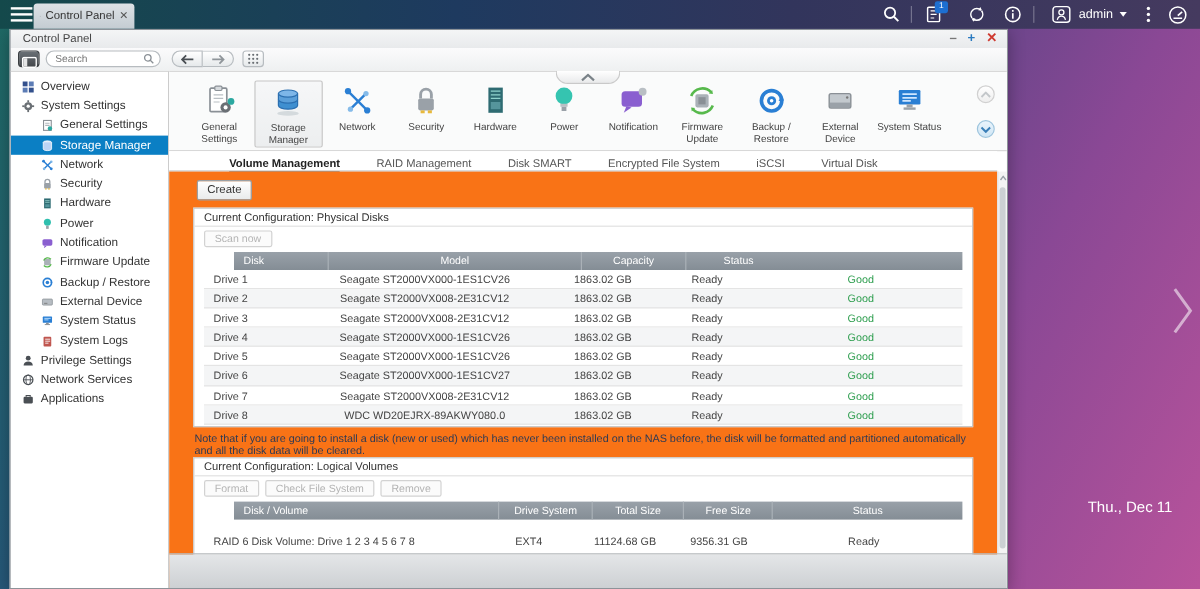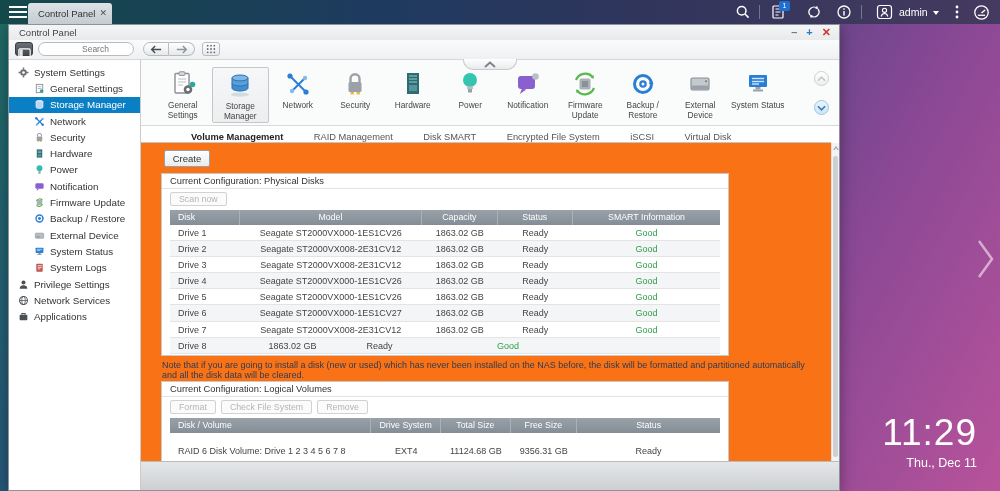--- a/index.html
+++ b/index.html
@@ -32,21 +32,21 @@
   .winctl { position:absolute; right:8px; top:1px; display:flex; gap:9px; }
   .winctl span { font-size:11px; line-height:13px; cursor:pointer; font-weight:bold; }
   .wc-min { color:#777; } .wc-max { color:#2a7ac0; } .wc-close { color:#cf3a30; }
   .helpbtn { position:absolute; right:6px; top:17px; width:17px; height:13px; border:1px solid #b3b8bc; border-radius:3px;
     background:linear-gradient(#fff,#dfe2e5); font-size:9px; color:#666; text-align:center; line-height:12px; cursor:pointer; }
   .toolbar { position:absolute; left:0; top:15px; right:0; height:19px; background:linear-gradient(#fbfbfc,#eef0f1); }
   .tgl { position:absolute; left:6px; top:2px; width:18px; height:14px; border-radius:3px;
     background:linear-gradient(#6a7076,#45494d); border:1px solid #3a3e42; cursor:pointer; padding:1px 2px; }
   .searchbox { position:absolute; left:29px; top:2px; width:96px; height:14px; border:1px solid #b7bcc0; border-radius:8px;
     background:#fff; display:flex; align-items:center; padding:0 4px 0 7px; }
-  .searchbox input { border:0; outline:0; flex:1; font-size:8.5px; color:#333; width:70px; background:transparent; font-family:"Liberation Sans",sans-serif;margin-left:36px; }
+  .searchbox input { border:0; outline:0; flex:1; font-size:8.5px; color:#333; width:70px; background:transparent; font-family:"Liberation Sans",sans-serif; }
   .navbtns { position:absolute; left:134px; top:2px; width:52px; height:14px; display:flex; }
   .navbtns .nb { width:26px; height:14px; border:1px solid #b7bcc0; background:linear-gradient(#fff,#e6e9eb);
     display:flex; align-items:center; justify-content:center; cursor:pointer; }
   .nb.back { border-radius:8px 0 0 8px; }
   .nb.fwd { border-radius:0 8px 8px 0; border-left:0; }
   .gridbtn { position:absolute; left:193px; top:2px; width:18px; height:14px; border:1px solid #b7bcc0; border-radius:3px;
     background:linear-gradient(#fff,#e6e9eb); display:flex; align-items:center; justify-content:center; cursor:pointer; }
 
   
   .sidebar { position:absolute; left:0; top:34px; bottom:0; width:132px; background:#fff; border-right:1px solid #ccc;
@@ -70,29 +70,29 @@
     background:linear-gradient(#fff,#eee); display:flex; align-items:center; justify-content:center; cursor:pointer; }
   .rs-up { top:11px; } .rs-dn { top:40px; background:linear-gradient(#eaf4fc,#cfe6f5); border-color:#9cc4dd; }
 
   .tabbar { position:absolute; left:0; top:66px; right:8px; height:17px; border-bottom:1px solid #c4c4c4; background:#fff; padding-left:22px; }
   .tab { display:inline-block; font-size:9.3px; color:#555; padding:3px 0 2px; margin-right:26px; cursor:pointer; }
   .tab.active { color:#222; font-weight:bold; border-bottom:2px solid #3c3c3c;margin-left:28px; }
 
   .main { position:absolute; left:0; top:83px; right:8px; bottom:0; background:#f97316; }
   .createbtn { position:absolute; left:23px; top:7px; width:46px; height:17px; border:1px solid #9aa0a5; border-radius:2px;
     background:linear-gradient(#fff,#e9ebec); font-size:9.5px; color:#333; text-align:center; line-height:16px; cursor:pointer; }
-  .panel { position:absolute; left:20px; width:568px; border:1px solid #c8c8c8; background:#fff; }
+  .panel { position:absolute; left:20px; width:650px; border:1px solid #c8c8c8; background:#fff; }
   .p-phys { top:30px; height:183px; }
   .p-log  { top:238px; height:88px; }
   .ptitle { height:15px; border-bottom:1px solid #e2e2e2; font-size:9.3px; color:#333; padding:2px 8px; }
   .btnrow { padding:3px 8px; display:flex; gap:5px; }
   .dbtn { height:14px; border:1px solid #d2d2d2; border-radius:2px; background:#fbfbfb; color:#b4b4b4;
     font-size:8.8px; padding:0 8px; line-height:13px; cursor:default; }
   .tbl { margin:1px 8px 0; }
-  .thead { display:flex; background:linear-gradient(#99a1a9,#848d95); height:15px; }
+  .thead { display:flex; background:linear-gradient(#99a1a9,#848d95); height:15px;margin-left:25px; }
   .thead div { font-size:8.8px; color:#fff; line-height:15px; text-align:center; border-right:1px solid #aab1b7; overflow:hidden; white-space:nowrap; }
   .thead div:last-child { border-right:0; }
   .trow { display:flex; height:16.1px; border-bottom:1px solid #e4e4e4; cursor:pointer; }
   .trow:nth-child(even) { background:#f4f5f6; }
   .trow div { font-size:9px; color:#444; line-height:16px; text-align:center; overflow:hidden; white-space:nowrap; }
   .cL { text-align:left !important; padding-left:8px; }
   .good { color:#2e9e4f !important; }
   .c1{width:79px;} .c2{width:211px;} .c3{width:87px;} .c4{width:87px;} .c5{width:170px;}
   .d1{width:231px;} .d2{width:81px;} .d3{width:80px;} .d4{width:77px;} .d5{width:165px;}
   .lrows { margin-top:10px; }
@@ -115,21 +115,20 @@
 
 <div class="desktop">
 
   <div class="next-arrow">
     <svg width="20" height="42" viewBox="0 0 20 42">
         <polyline points="3,3 16,21 3,39" fill="none" stroke="rgba(255,255,255,.55)" stroke-width="2.5"></polyline>
       </svg>
   </div>
 
   <div class="clock">
-    <div class="time">11:29</div>
     <div class="date">Thu., Dec 11</div>
   </div>
 
   <div class="topbar">
     <div class="hamburger">
         <i></i>
         <i></i>
         <i></i>
       </div>
     <div class="tb-tab">
@@ -251,20 +250,29 @@
             <circle cx="2" cy="10" r="1.1"></circle>
             <circle cx="6" cy="10" r="1.1"></circle>
             <circle cx="10" cy="10" r="1.1"></circle>
           </svg>
       </div>
     </div>
 
     <div class="sidebar">
       <div class="sbi">
         <svg width="11" height="11" viewBox="0 0 12 12">
+            <rect x="1" y="1" width="4.4" height="4.4" fill="#33508c"></rect>
+            <rect x="6.6" y="1" width="4.4" height="4.4" fill="#5c7cb5"></rect>
+            <rect x="1" y="6.6" width="4.4" height="4.4" fill="#5c7cb5"></rect>
+            <rect x="6.6" y="6.6" width="4.4" height="4.4" fill="#33508c"></rect>
+          </svg>
+        <span>Overview</span>
+      </div>
+      <div class="sbi">
+        <svg width="11" height="11" viewBox="0 0 12 12">
             <g fill="#6a6f74">
               <rect x="5.2" y="0.6" width="1.6" height="2"></rect>
               <rect x="5.2" y="9.4" width="1.6" height="2"></rect>
               <rect x="0.6" y="5.2" width="2" height="1.6"></rect>
               <rect x="9.4" y="5.2" width="2" height="1.6"></rect>
             </g>
             <circle cx="6" cy="6" r="3.6" fill="#6a6f74"></circle>
             <circle cx="6" cy="6" r="1.5" fill="#fff"></circle>
           </svg>
         <span>System Settings</span>
@@ -568,21 +576,20 @@
           <div class="ptitle">Current Configuration: Physical Disks</div>
           <div class="btnrow">
             <div class="dbtn">Scan now</div>
           </div>
           <div class="tbl">
             <div class="thead">
               <div class="c1 cL">Disk</div>
               <div class="c2">Model</div>
               <div class="c3">Capacity</div>
               <div class="c4">Status</div>
-              <div class="c5">SMART Information</div>
             </div>
             <div>
 
                 <div class="trow">
                   <div class="c1 cL">Drive 1</div>
                   <div class="c2">Seagate ST2000VX000-1ES1CV26</div>
                   <div class="c3">1863.02 GB</div>
                   <div class="c4">Ready</div>
                   <div class="c5 good">Good</div>
                 </div>
@@ -630,20 +637,21 @@
                 <div class="trow">
                   <div class="c1 cL">Drive 7</div>
                   <div class="c2">Seagate ST2000VX008-2E31CV12</div>
                   <div class="c3">1863.02 GB</div>
                   <div class="c4">Ready</div>
                   <div class="c5 good">Good</div>
                 </div>
 
                 <div class="trow">
                   <div class="c1 cL">Drive 8</div>
+                  <div class="c2">WDC WD20EJRX-89AKWY080.0</div>
                   <div class="c3">1863.02 GB</div>
                   <div class="c4">Ready</div>
                   <div class="c5 good">Good</div>
                 </div>
               </div>
           </div>
         </div>
 
         <div class="note">Note that if you are going to install a disk (new or used) which has never been installed on the NAS before, the disk will be formatted and partitioned automatically and all the disk data will be cleared.</div>
 

